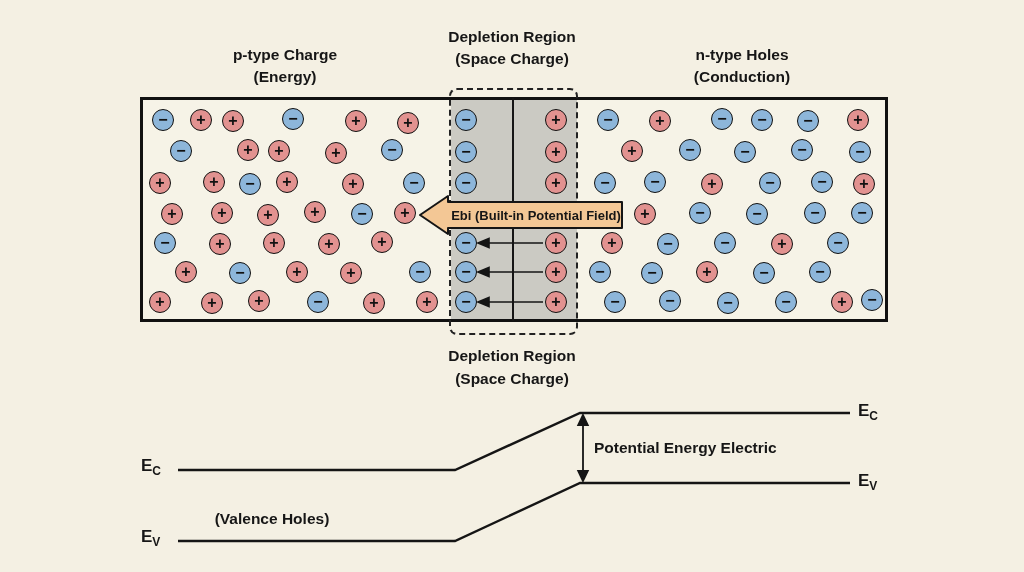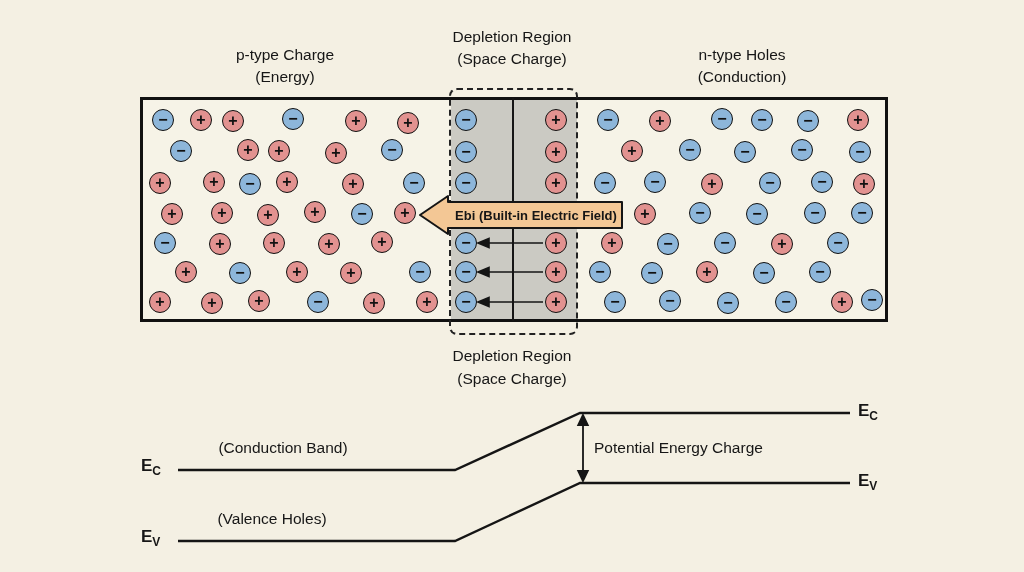--- a/index.html
+++ b/index.html
@@ -5,21 +5,21 @@
   :root{
     --bg:#f4f0e3; --box-bg:#f6f3e7; --red:#e29290; --blue:#8db6da;
     --shade:#cbcac3; --arrow:#f3c795; --ink:#161616;
   }
   *{box-sizing:border-box;}
   body{margin:0;background:var(--bg);}
   .canvas{
     position:relative;width:1024px;height:572px;overflow:hidden;
     background:var(--bg);font-family:"Liberation Sans",sans-serif;color:var(--ink);
   }
-  .lbl{position:absolute;font-weight:400;font-size:15.5px;white-space:nowrap;line-height:1.2;}
+  .lbl{position:absolute;font-weight:700;font-size:15.5px;white-space:nowrap;line-height:1.2;}
   .centered{transform:translateX(-50%);text-align:center;}
   .main-box{position:absolute;left:140px;top:97px;width:748px;height:225px;
     border:3px solid #111;background:var(--box-bg);}
   .shade{position:absolute;left:451px;top:100px;width:126px;height:219px;background:var(--shade);}
   .dashed-box{position:absolute;left:449px;top:88px;width:129px;height:247px;
     border:2px dashed #222;border-radius:8px;}
   .particle{
     position:absolute;width:22px;height:22px;border-radius:50%;
     border:1.6px solid #111;display:flex;align-items:center;justify-content:center;
     font-weight:700;font-size:16px;line-height:1;color:#111;
@@ -164,26 +164,25 @@
     <polyline points="178,470 455,470 580,413 850,413" fill="none" stroke="#151515" stroke-width="2.4"></polyline>
     <polyline points="178,541 455,541 580,483 850,483" fill="none" stroke="#151515" stroke-width="2.4"></polyline>
 
     <g stroke="#151515" stroke-width="1.8" fill="#151515">
       <line x1="583" y1="421" x2="583" y2="475"></line>
       <polygon points="583,415 578.2,425 587.8,425"></polygon>
       <polygon points="583,481 578.2,471 587.8,471"></polygon>
     </g>
   </svg>
 
-  <div class="field-label"><span>E</span><sub>bi</sub><span> (Built-in Electric Field)</span></div>
+  <div class="field-label"><span>E</span><sub>bi</sub><span> (Built-in Potential Field)</span></div>
 
   <div class="lbl centered" style="left:512px;top:347px">Depletion Region</div>
   <div class="lbl centered" style="left:512px;top:370px">(Space Charge)</div>
 
   <div class="eband" style="left:141px;top:456px"><span>E</span><sub>C</sub></div>
-  <div class="lbl centered" style="left:283px;top:439px">(Conduction Band)</div>
   <div class="eband" style="left:141px;top:527px"><span>E</span><sub>V</sub></div>
   <div class="lbl centered" style="left:272px;top:510px">(Valence Holes)</div>
   <div class="eband" style="left:858px;top:401px"><span>E</span><sub>C</sub></div>
   <div class="eband" style="left:858px;top:471px"><span>E</span><sub>V</sub></div>
-  <div class="lbl" style="left:594px;top:439px">Potential Energy Charge</div>
+  <div class="lbl" style="left:594px;top:439px">Potential Energy Electric</div>
 
 </div>
 
 </body></html>

